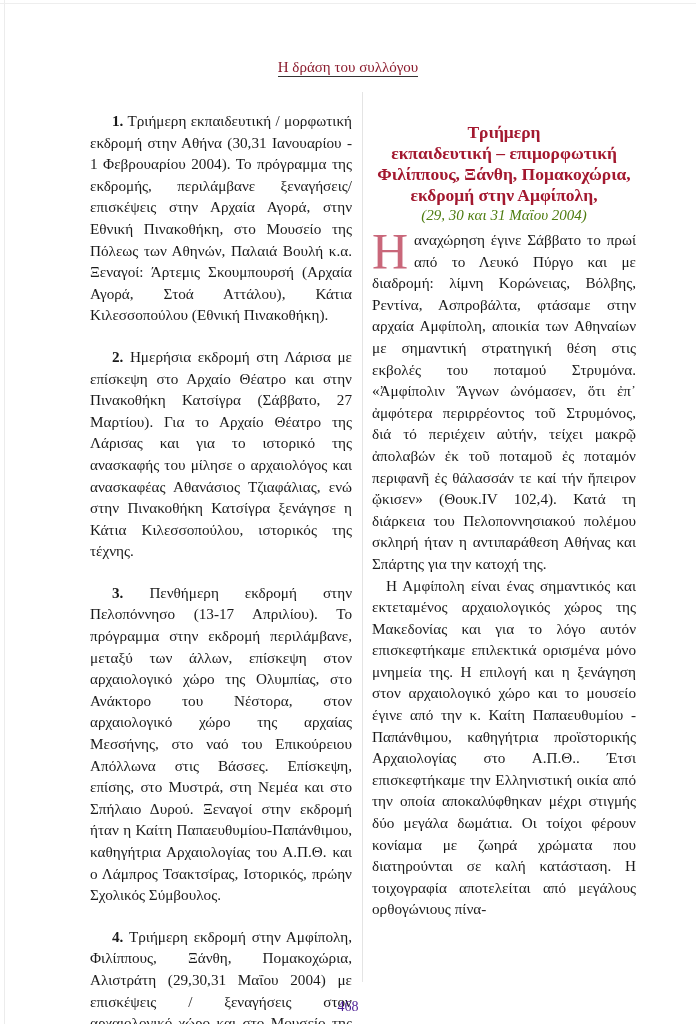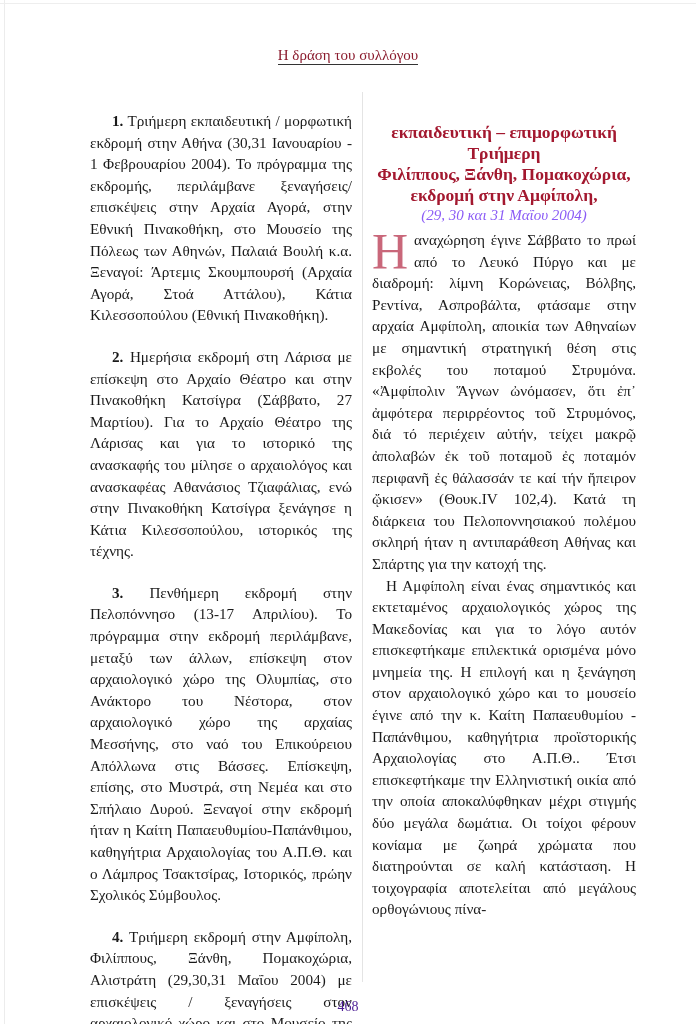--- a/index.html
+++ b/index.html
@@ -1,33 +1,33 @@
 <!DOCTYPE html>
 <html><head>
 <meta charset="utf-8">
 <style>
   html, body { margin: 0; padding: 0; background: #ffffff; }
   body { width: 696px; height: 1024px; position: relative; overflow: hidden;
          font-family: "Liberation Serif", "DejaVu Serif", serif; color: #1a1a1a; }
   .page-edge-left { position: absolute; left: 4px; top: 0; width: 1px; height: 1024px; background: #ececec; }
   .page-edge-top { position: absolute; left: 0; top: 3px; width: 696px; height: 1px; background: #eeeeee; }
-  .header { position: absolute; top: 46px; left: 0; width: 696px; text-align: center; }
+  .header { position: absolute; top: 58px; left: 0; width: 696px; text-align: center; }
   .header span { font-family: "Liberation Serif", serif; font-size: 15px; color: #8b1c2e;
                  border-bottom: 1.5px solid #333; padding-bottom: 1px; }
   .col { position: absolute; top: 94px; width: 262px; font-size: 15.2px; line-height: 21.6px;
          text-align: justify; }
   .col-left { left: 90px; }
   .col-right { left: 372px; width: 264px; }
   .divider { position: absolute; left: 362px; top: 92px; width: 1px; height: 890px; background: #e4e4e4; }
   p { margin: 0; }
   .para { text-indent: 22px; margin-bottom: 20px; margin-top: 16px; }
   .num { font-weight: bold; }
   .section-title { text-align: center; color: #a3182f; font-weight: bold; font-size: 17.5px;
                    line-height: 21px; margin-top: 28px; }
-  .section-date { text-align: center; color: #8b5cf6; font-style: italic; font-size: 15px;
+  .section-date { text-align: center; color: #4d7c0f; font-style: italic; font-size: 15px;
                   line-height: 19px; margin-bottom: 4px; }
   .dropcap { float: left; font-size: 50px; line-height: 40px; color: #c9677a; margin: 2px 6px -2px 0;
              font-family: "Liberation Serif", serif; }
   .body-para { text-indent: 0; }
   .indent { text-indent: 14px; }
   .page-number { position: absolute; top: 999px; left: 0; width: 696px; text-align: center;
                  font-size: 14px; color: #4c1d95; }
 </style>
 </head>
 <body>
@@ -56,22 +56,22 @@
     <span class="num">4.</span>
     <span>Τριήμερη εκδρομή στην Αμφίπολη, Φιλίππους, Ξάνθη, Πομακοχώρια, Αλιστράτη (29,30,31 Μαΐου 2004) με επισκέψεις / ξεναγήσεις στον αρχαιολογικό χώρο και στο Μουσείο της Αμφίπολης και των Φιλίππων. Σύμφωνα με το πρόγραμ-</span>
   </p>
 </div>
 
 <div class="divider"></div>
 
 <div class="col col-right">
 
   <div class="section-title">
+    <div>Τριήμερη</div>
     <div>εκπαιδευτική – επιμορφωτική</div>
-    <div>Τριήμερη</div>
     <div>Φιλίππους, Ξάνθη, Πομακοχώρια,</div>
     <div>εκδρομή στην Αμφίπολη,</div>
   </div>
   <div class="section-date">(29, 30 και 31 Μαΐου 2004)</div>
 
   <p class="body-para">
     <span class="dropcap">Η</span>
     <span>αναχώρηση έγινε Σάββατο το πρωί από το Λευκό Πύργο και με διαδρομή: λίμνη Κορώνειας, Βόλβης, Ρεντίνα, Ασπροβάλτα, φτάσαμε στην αρχαία Αμφίπολη, αποικία των Αθηναίων με σημαντική στρατηγική θέση στις εκβολές του ποταμού Στρυμόνα. «Ἀμφίπολιν Ἅγνων ὠνόμασεν, ὅτι ἐπ᾽ ἀμφότερα περιρρέοντος τοῦ Στρυμόνος, διά τό περιέχειν αὐτήν, τείχει μακρῷ ἀπολαβών ἐκ τοῦ ποταμοῦ ἐς ποταμόν περιφανῆ ἐς θάλασσάν τε καί τήν ἤπειρον ᾤκισεν» (Θουκ.IV 102,4). Κατά τη διάρκεια του Πελοποννησιακού πολέμου σκληρή ήταν η αντιπαράθεση Αθήνας και Σπάρτης για την κατοχή της.</span>
   </p>
   <p class="indent">Η Αμφίπολη είναι ένας σημαντικός και εκτεταμένος αρχαιολογικός χώρος της Μακεδονίας και για το λόγο αυτόν επισκεφτήκαμε επιλεκτικά ορισμένα μόνο μνημεία της. Η επιλογή και η ξενάγηση στον αρχαιολογικό χώρο και το μουσείο έγινε από την κ. Καίτη Παπαευθυμίου - Παπάνθιμου, καθηγήτρια προϊστορικής Αρχαιολογίας στο Α.Π.Θ.. Έτσι επισκεφτήκαμε την Ελληνιστική οικία από την οποία αποκαλύφθηκαν μέχρι στιγμής δύο μεγάλα δωμάτια. Οι τοίχοι φέρουν κονίαμα με ζωηρά χρώματα που διατηρούνται σε καλή κατάσταση. Η τοιχογραφία αποτελείται από μεγάλους ορθογώνιους πίνα-</p>

